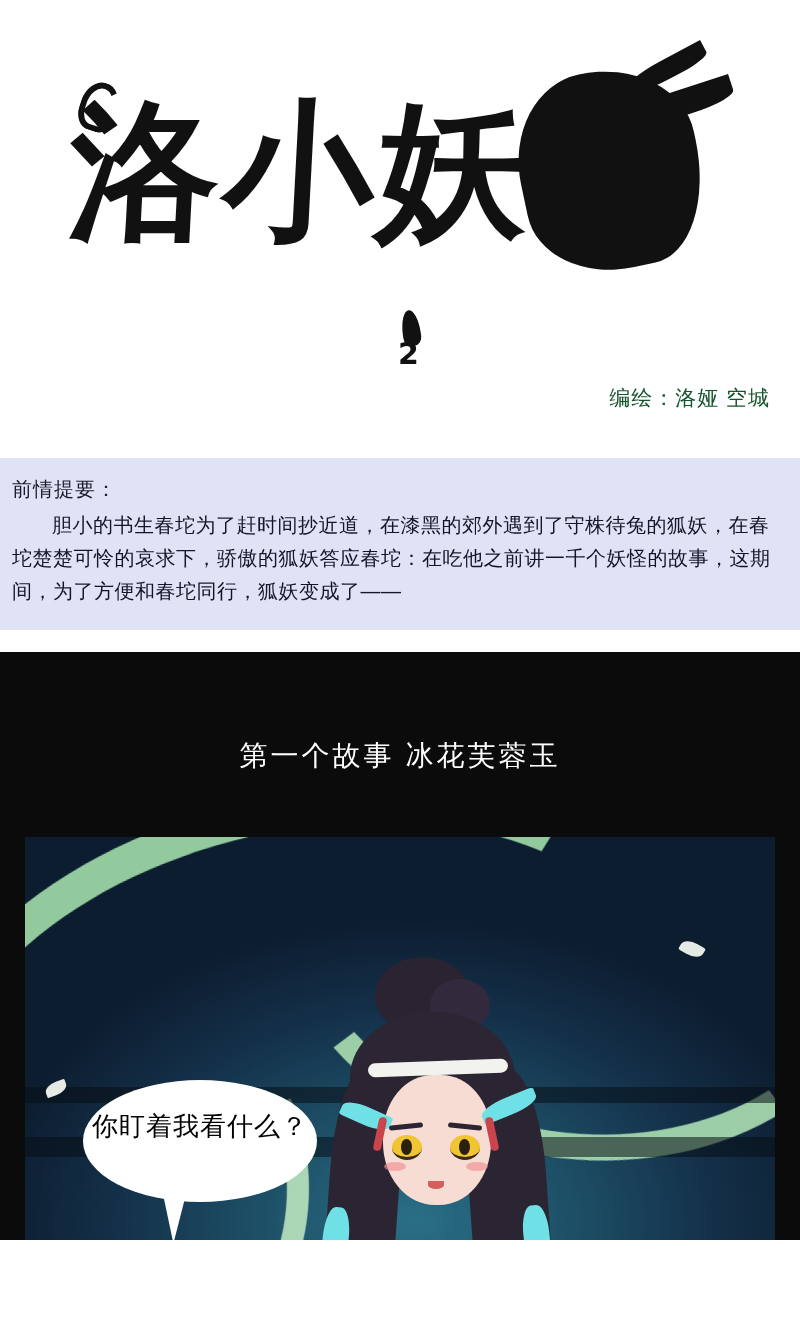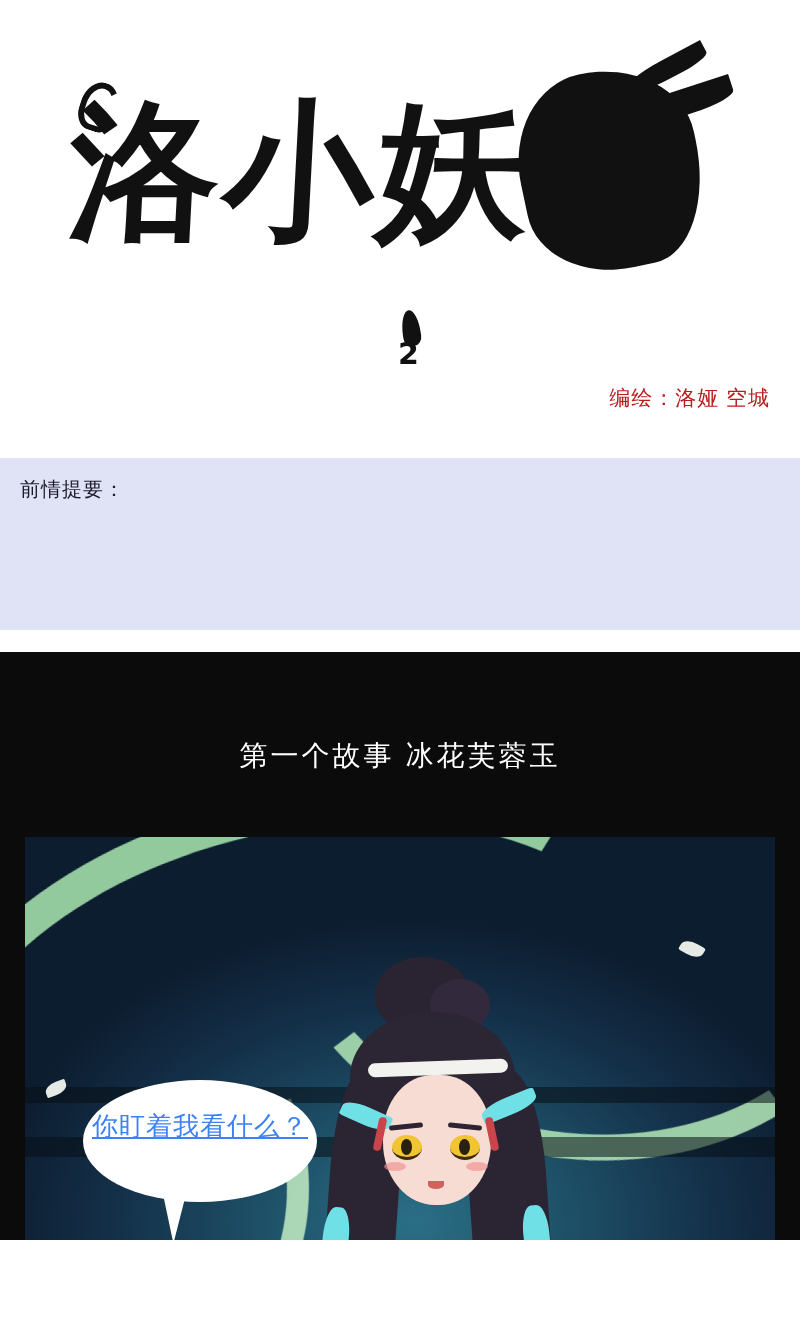--- a/index.html
+++ b/index.html
@@ -126,36 +126,36 @@
     font-size: 30px;
     font-weight: bold;
     color: #111111;
   }
 
   .credits {
     position: absolute;
     right: 30px;
     top: 378px;
     text-align: right;
-    color: #b91c1c;
+    color: #14532d;
     font-size: 21px;
     line-height: 40px;
     letter-spacing: 1px;
   }
 
   
   .synopsis {
     position: absolute;
     left: 0;
     top: 458px;
     width: 800px;
     height: 172px;
     background: #dfe3f5;
     box-sizing: border-box;
-    padding: 18px 26px 0 20px;
+    padding: 18px 26px 0 12px;
   }
   .synopsis-title {
     font-size: 20px;
     color: #1a1a2a;
     letter-spacing: 1px;
     margin-bottom: 6px;
   }
   .synopsis-body {
     font-size: 20px;
     color: #15152a;
@@ -352,25 +352,24 @@
     background: #ffffff;
     border-radius: 50%;
     box-shadow: 0 0 0 2px #ffffff;
   }
   .bubble-text {
     position: absolute;
     left: 0;
     top: 26px;
     width: 230px;
     text-align: center;
-    color: #3b82f6;
+    color: #000000;
     font-size: 26px;
     line-height: 36px;
     letter-spacing: 1px;
-    text-decoration: underline;
   }
   .bubble-tail {
     position: absolute;
     left: 130px;
     top: 338px;
     width: 0;
     height: 0;
     border-left: 22px solid transparent;
     border-right: 10px solid transparent;
     border-top: 68px solid #ffffff;
@@ -406,20 +405,21 @@
     <div class="flame"></div>
     <div class="num">2</div>
   </div>
 
   <div class="credits">
     <div>编绘：洛娅 空城</div>
   </div>
 
   <div class="synopsis">
     <div class="synopsis-title">前情提要：</div>
+    <div class="synopsis-body">胆小的书生春坨为了赶时间抄近道，在漆黑的郊外遇到了守株待兔的狐妖，在春坨楚楚可怜的哀求下，骄傲的狐妖答应春坨：在吃他之前讲一千个妖怪的故事，这期间，为了方便和春坨同行，狐妖变成了——</div>
   </div>
 
 </div>
 
 <div class="comic-section">
 
   <div class="chapter-title">第一个故事  冰花芙蓉玉</div>
 
   <div class="panel">
 

